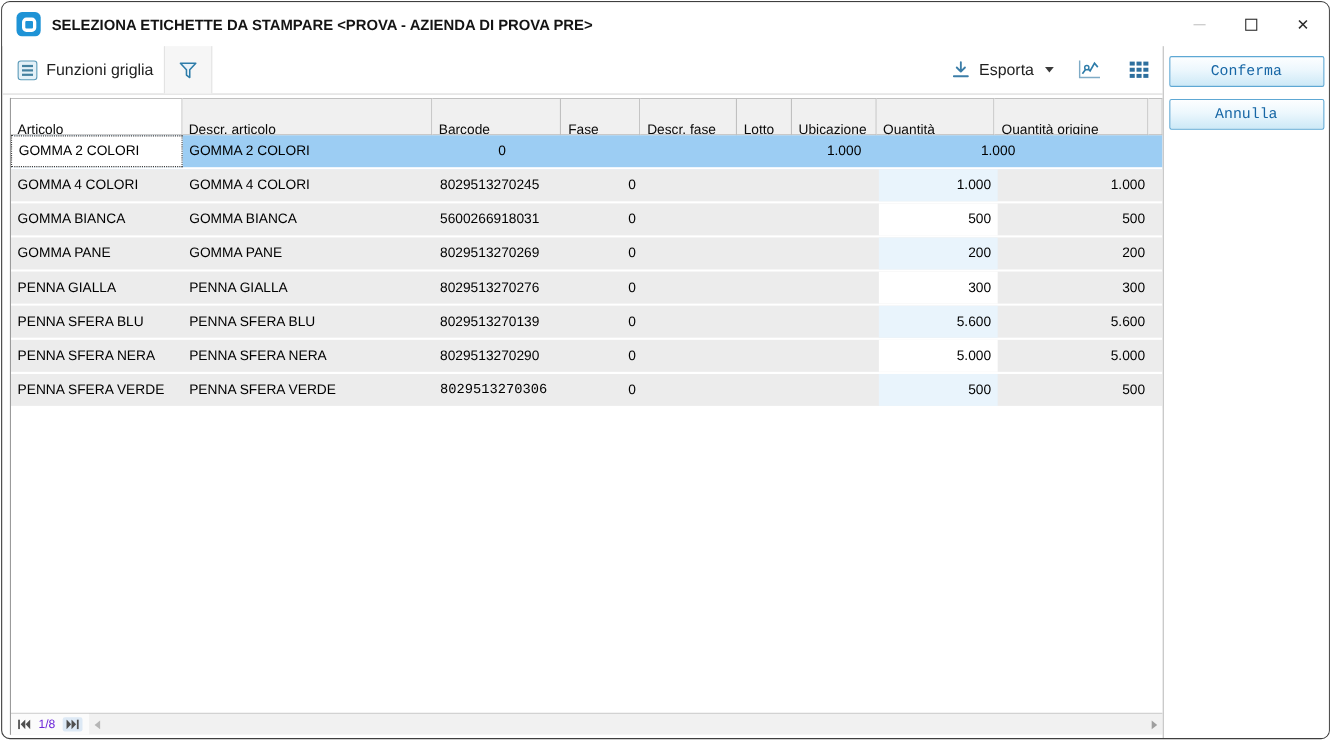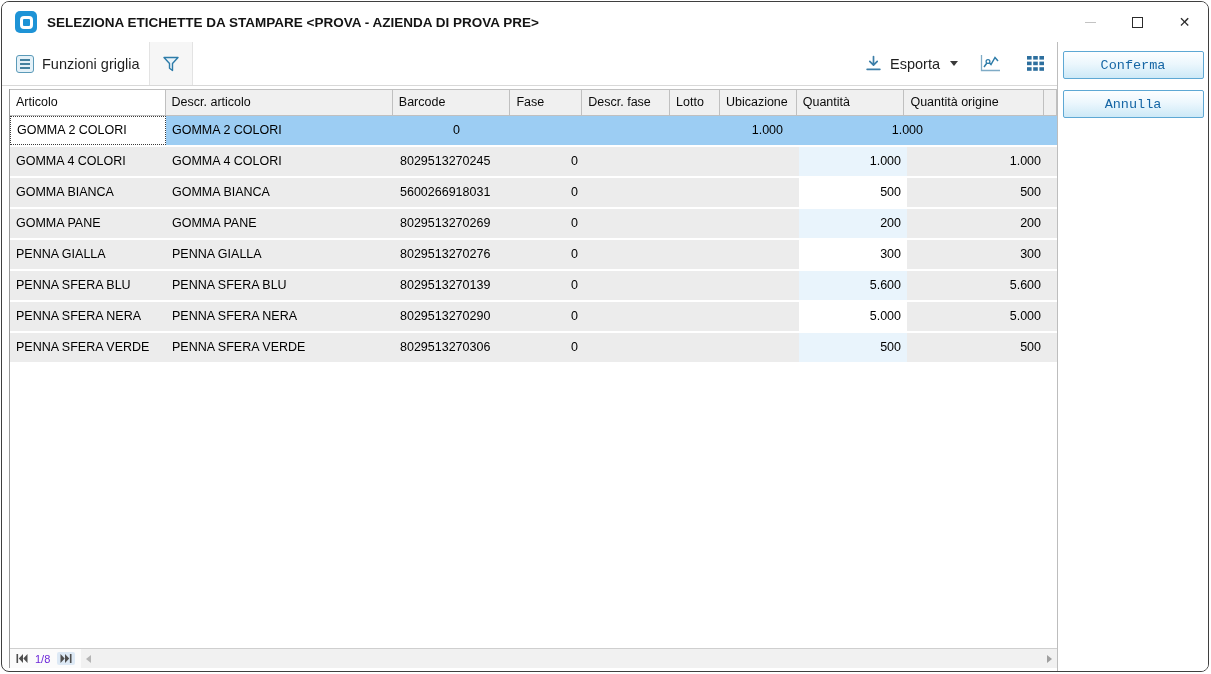--- a/index.html
+++ b/index.html
@@ -42,21 +42,21 @@
   .tb-spacer { flex:1; }
   .caret { width:0; height:0; border-left:4px solid transparent; border-right:4px solid transparent;
            border-top:5px solid #3a3a3a; margin-left:2px; }
   .tb-btn.icon-only { padding:0 12px; }
 
   
   .grid-area { flex:1; margin:3px 0 5px 7px; border-left:1px solid #9b9b9b;
                display:flex; flex-direction:column; background:#fff; overflow:hidden; }
   .grid-header { display:flex; flex:0 0 auto; }
   .hcell { height:27px; background:#f0f0f0; border-top:1px solid #c0c0c0; border-right:1px solid #c0c0c0;
-           border-bottom:1px solid #c0c0c0; padding:0 6px; font-size:12.5px; line-height:25px;
+           border-bottom:1px solid #c0c0c0; padding:16px 6px; font-size:12.5px; line-height:25px;
            color:#0a0a0a; white-space:nowrap; overflow:hidden; cursor:pointer; }
   .hcell-focused { background:#ffffff; }
   .hcell-filler { cursor:default; }
   .grid-body { flex:0 0 auto; }
   .grid-row { display:flex; height:31px; background:#ececec; border-bottom:2px solid #fff; cursor:pointer; }
   .grid-row.selected { background:#9ccdf3; }
   .cell { height:29px; padding:0 6px; font-size:12.5px; line-height:29px; color:#000;
           white-space:nowrap; overflow:hidden; }
   .cell.a-right { text-align:right; }
   .cell.qty-white { background:#ffffff; }
@@ -236,21 +236,21 @@
               <div class="cell a-right" style="width: 72px;">0</div>
               <div class="cell" style="width: 88px;"></div>
               <div class="cell" style="width: 50px;"></div>
               <div class="cell" style="width: 77px;"></div>
               <div class="cell a-right qty-white" style="width: 108px;">5.000</div>
               <div class="cell a-right" style="width: 140px;">5.000</div>
             </div>
             <div class="grid-row">
               <div class="cell" style="width: 156px;">PENNA SFERA VERDE</div>
               <div class="cell" style="width: 228px;">PENNA SFERA VERDE</div>
-              <div class="cell" style="width: 118px;">8029513270306</div>
+              <div class="cell" style="width: 118px; font-family: Liberation Mono, monospace;">8029513270306</div>
               <div class="cell a-right" style="width: 72px;">0</div>
               <div class="cell" style="width: 88px;"></div>
               <div class="cell" style="width: 50px;"></div>
               <div class="cell" style="width: 77px;"></div>
               <div class="cell a-right qty-alt" style="width: 108px;">500</div>
               <div class="cell a-right" style="width: 140px;">500</div>
             </div>
           </div>
         <div class="grid-filler"></div>
 

